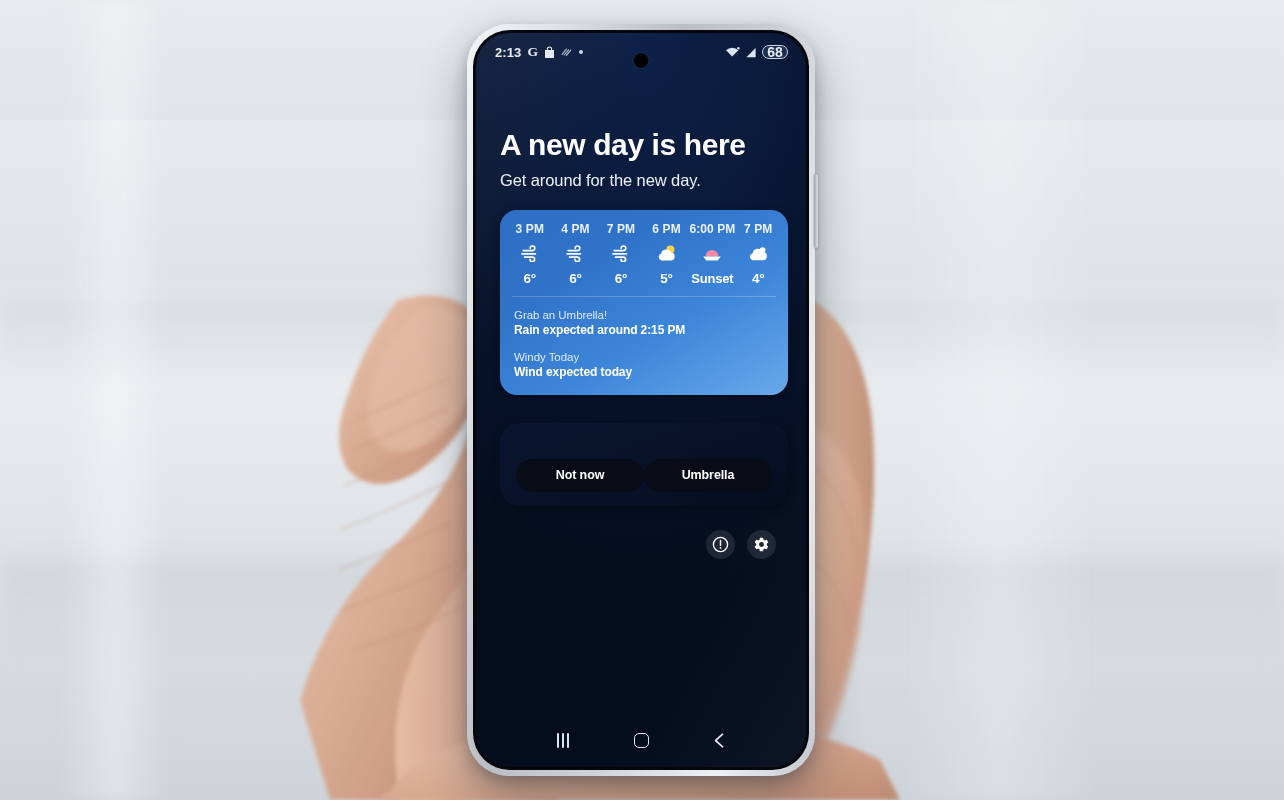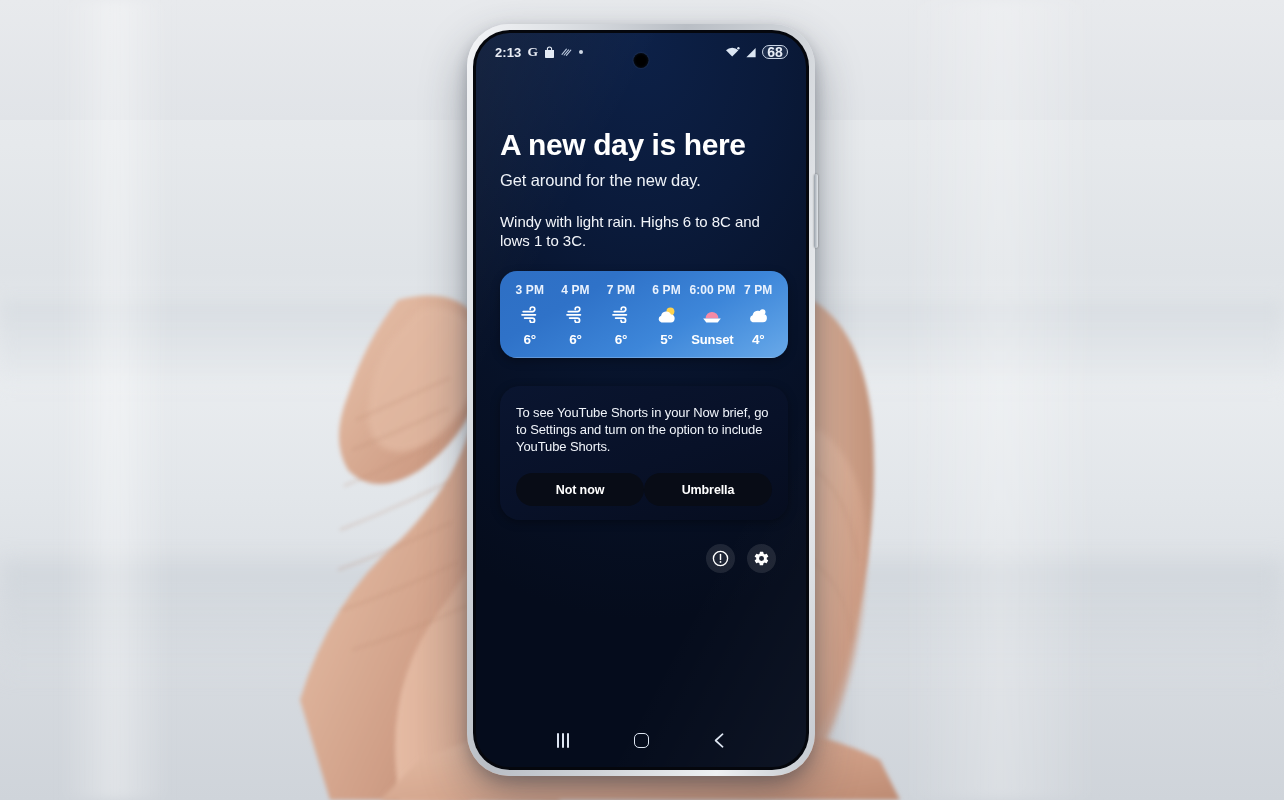--- a/index.html
+++ b/index.html
@@ -365,21 +365,20 @@
             <svg width="12" height="11" viewBox="0 0 12 11">
               <path d="M10.6 1v9.2H1.4Z" fill="#dce6f3"></path>
             </svg>
             <span class="battery">68</span>
           </div>
         </div>
 
         <div id="content">
           <div id="headline">A new day is here</div>
           <div id="subhead">Get around for the new day.</div>
-          <div id="summary">Windy with light rain. Highs 6 to 8C and lows 1 to 3C.</div>
 
           <div id="weather-card">
             <div id="hourly">
 
               <div class="hour-col">
                 <div class="hour-label">3 PM</div>
                 <div class="hour-icon">
                   <svg width="20" height="17" viewBox="0 0 20 17">
                     <g stroke="#ffffff" stroke-width="1.7" fill="none" stroke-linecap="round">
                       <path d="M3.2 5.6h9.3a2.3 2.3 0 1 0-2.3-2.3"></path>
@@ -449,24 +448,33 @@
                     <circle cx="15.6" cy="6.1" r="2.9" fill="#ffffff"></circle>
                   </svg>
                 </div>
                 <div class="hour-temp">4°</div>
               </div>
 
             </div>
 
             <div class="card-divider"></div>
 
+            <div id="alerts">
+              <div class="alert-block">
+                <div class="alert-title">Grab an Umbrella!</div>
+                <div class="alert-desc">Rain expected around 2:15 PM</div>
+              </div>
+              <div class="alert-block">
+                <div class="alert-title">Windy Today</div>
+                <div class="alert-desc">Wind expected today</div>
+              </div>
+            </div>
           </div>
 
           <div id="promo-card">
-            <div id="promo-text">To see YouTube Shorts in your Now brief, go to Settings and turn on the option to include YouTube Shorts.</div>
             <div id="promo-actions">
               <button class="promo-btn">Not now</button>
               <button class="promo-btn">Umbrella</button>
             </div>
           </div>
 
           <div id="fabs">
             <div class="fab">
               <svg width="17" height="17" viewBox="0 0 17 17">
                 <circle cx="8.5" cy="8.5" r="7.1" stroke="#ffffff" stroke-width="1.35" fill="none"></circle>

